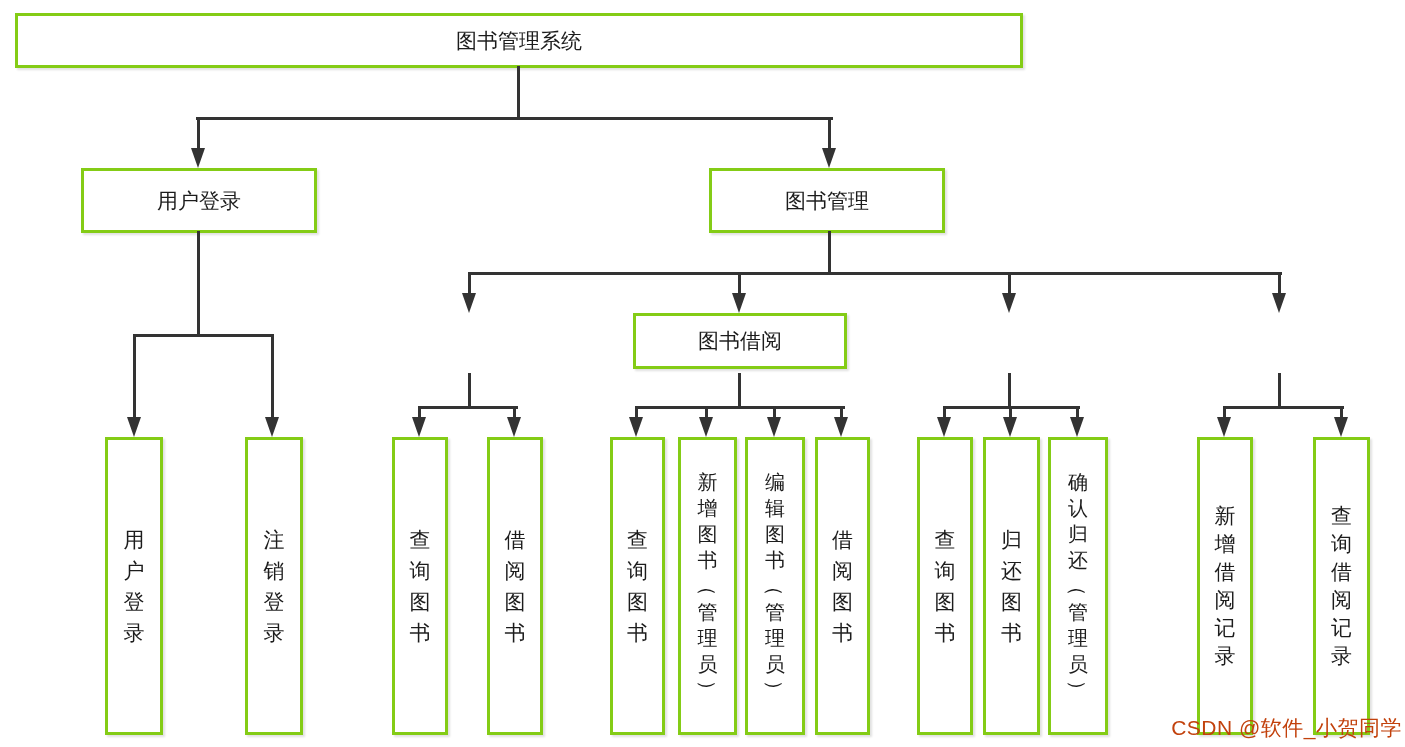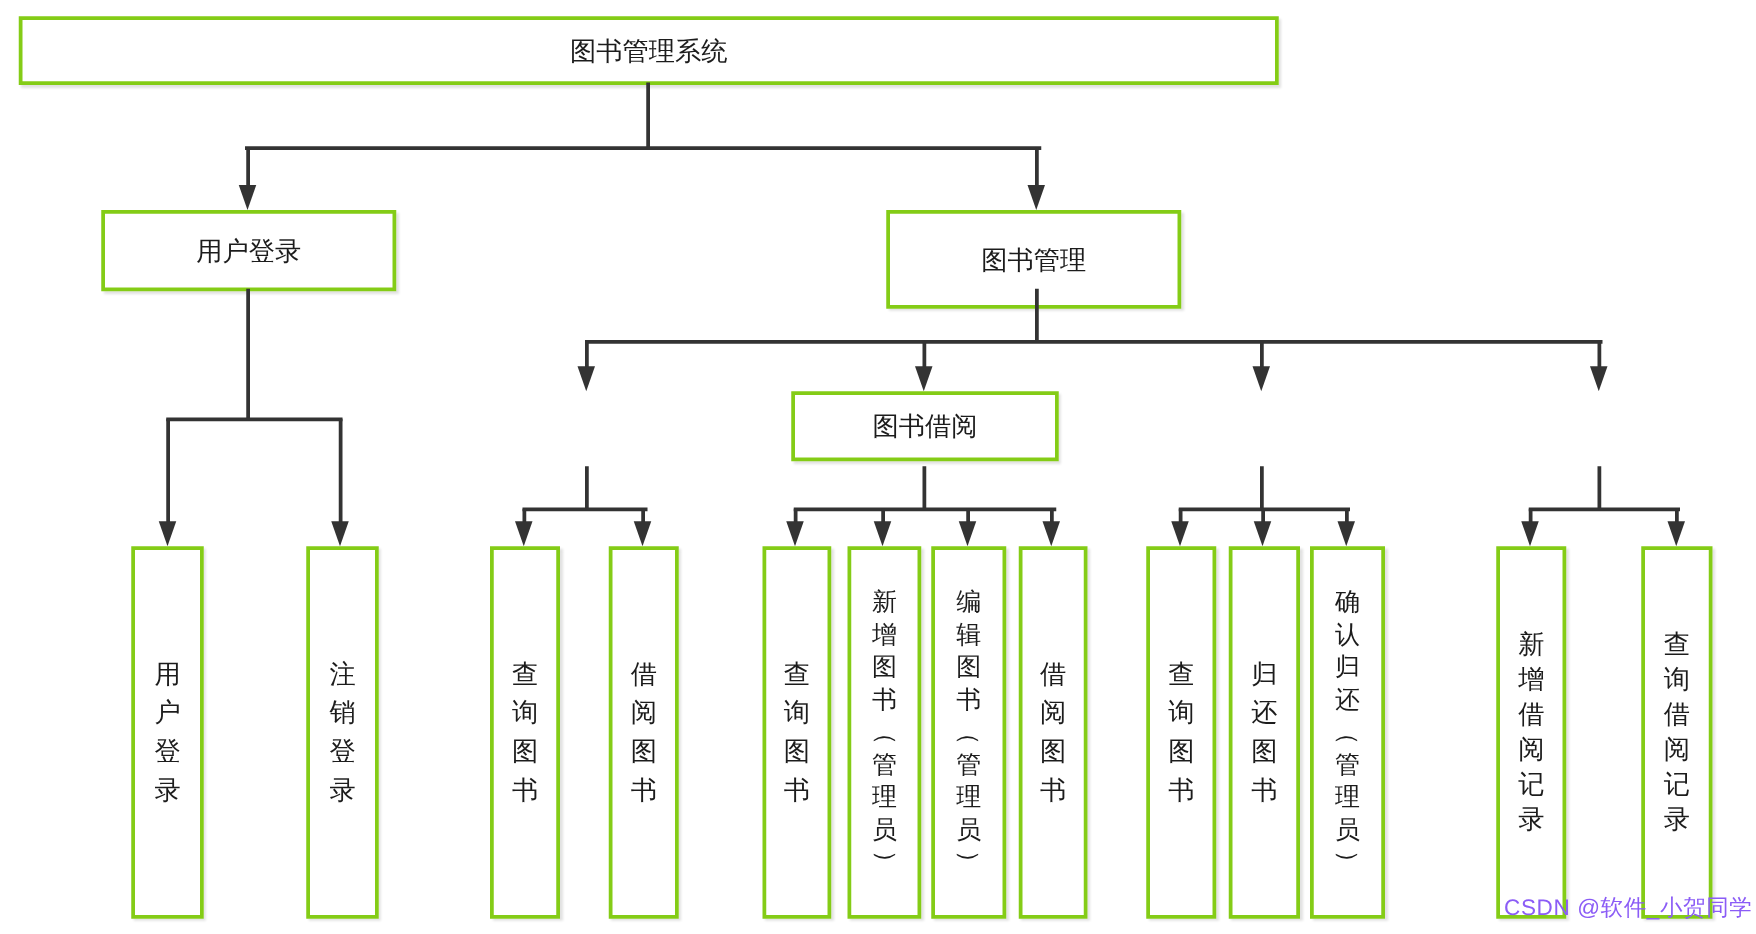--- a/index.html
+++ b/index.html
@@ -16,21 +16,21 @@
   .lh28 span{line-height:28px;}
   .lh26 span{line-height:26px;font-size:20px;}
   .leaf span.rot{transform:rotate(90deg);}
 
   
   .ln{position:absolute;background:#333333;}
   .ar{position:absolute;width:0;height:0;border-left:7px solid transparent;
       border-right:7px solid transparent;border-top:20px solid #333333;}
 
   
-  .wm{position:absolute;top:714px;right:3px;font-size:18px;color:#8b5cf6;
+  .wm{position:absolute;top:714px;right:3px;font-size:21px;color:#c2410c;
       letter-spacing:0.5px;z-index:5;}
 </style>
 </head>
 <body>
 
 <div id="canvas">
 
   <div class="nd" style="left:15px;top:13px;width:1008px;height:55px">
     <span>图书管理系统</span>
   </div>
@@ -38,21 +38,21 @@
   <div class="ln" style="left:517px;top:66px;width:3px;height:52px"></div>
   <div class="ln" style="left:196px;top:117px;width:637px;height:3px"></div>
   <div class="ln" style="left:197px;top:118px;width:3px;height:32px"></div>
   <div class="ar" style="left:191px;top:148px"></div>
   <div class="ln" style="left:828px;top:118px;width:3px;height:32px"></div>
   <div class="ar" style="left:822px;top:148px"></div>
 
   <div class="nd" style="left:81px;top:168px;width:236px;height:65px">
     <span>用户登录</span>
   </div>
-  <div class="nd" style="left:709px;top:168px;width:236px;height:79px">
+  <div class="nd" style="left:709px;top:168px;width:236px;height:65px">
     <span>图书管理</span>
   </div>
 
   <div class="ln" style="left:197px;top:231px;width:3px;height:105px"></div>
   <div class="ln" style="left:133px;top:334px;width:141px;height:3px"></div>
   <div class="ln" style="left:133px;top:335px;width:3px;height:83px"></div>
   <div class="ar" style="left:127px;top:417px"></div>
   <div class="ln" style="left:271px;top:335px;width:3px;height:83px"></div>
   <div class="ar" style="left:265px;top:417px"></div>
 

